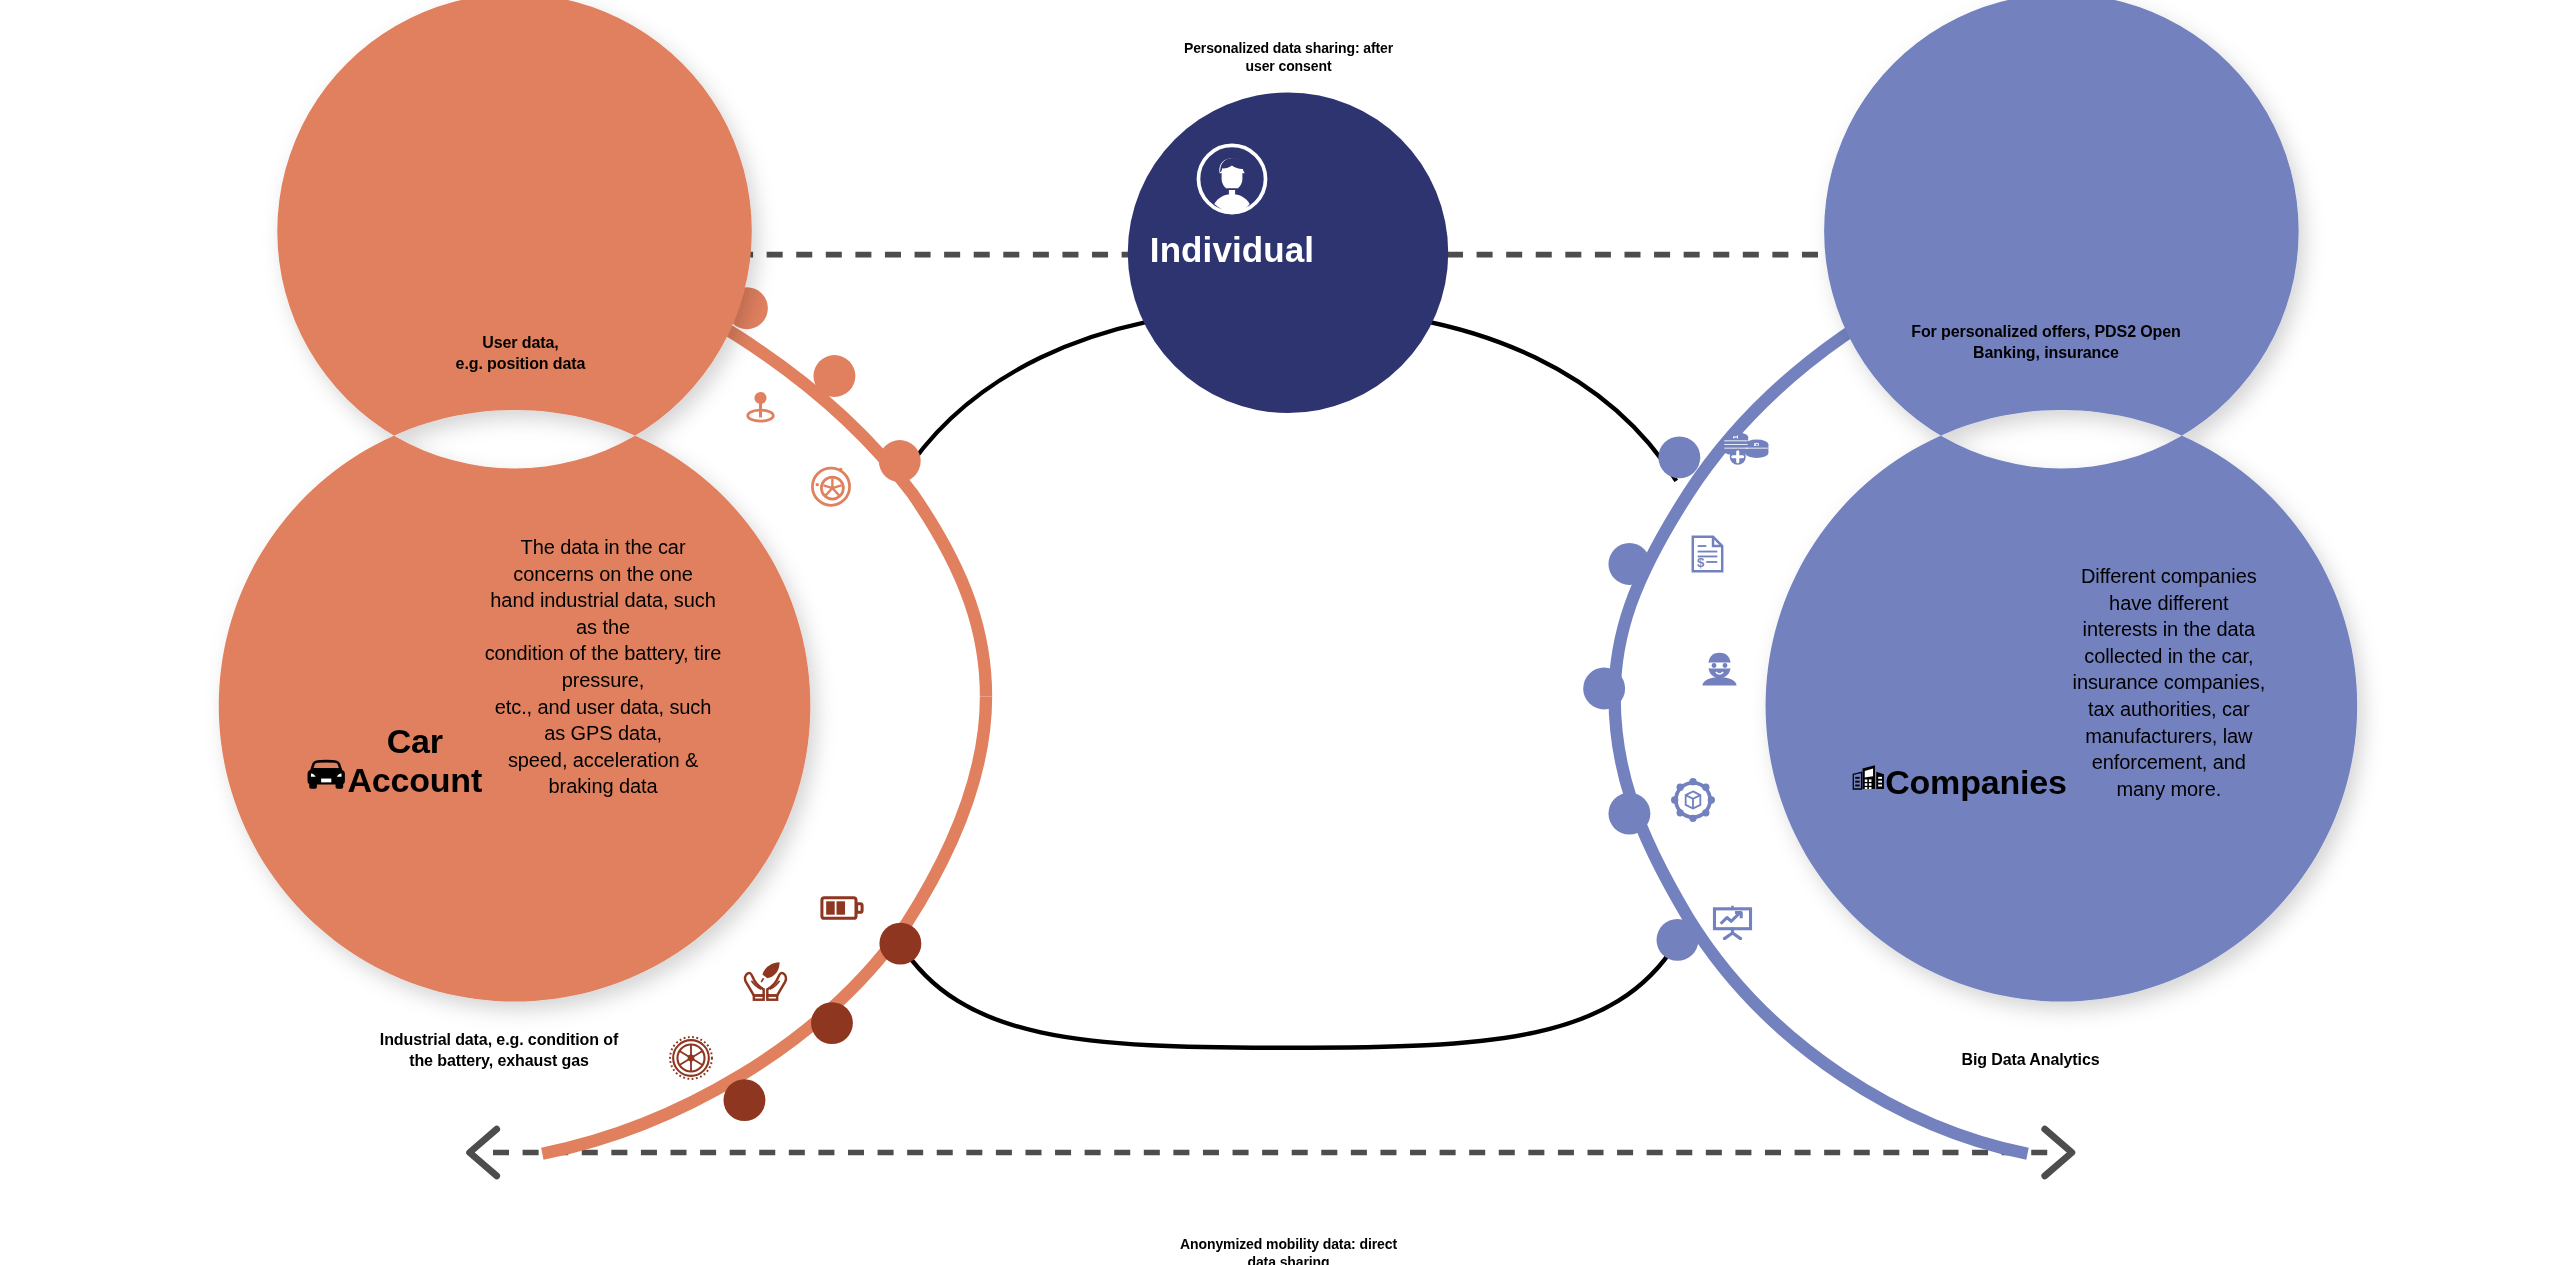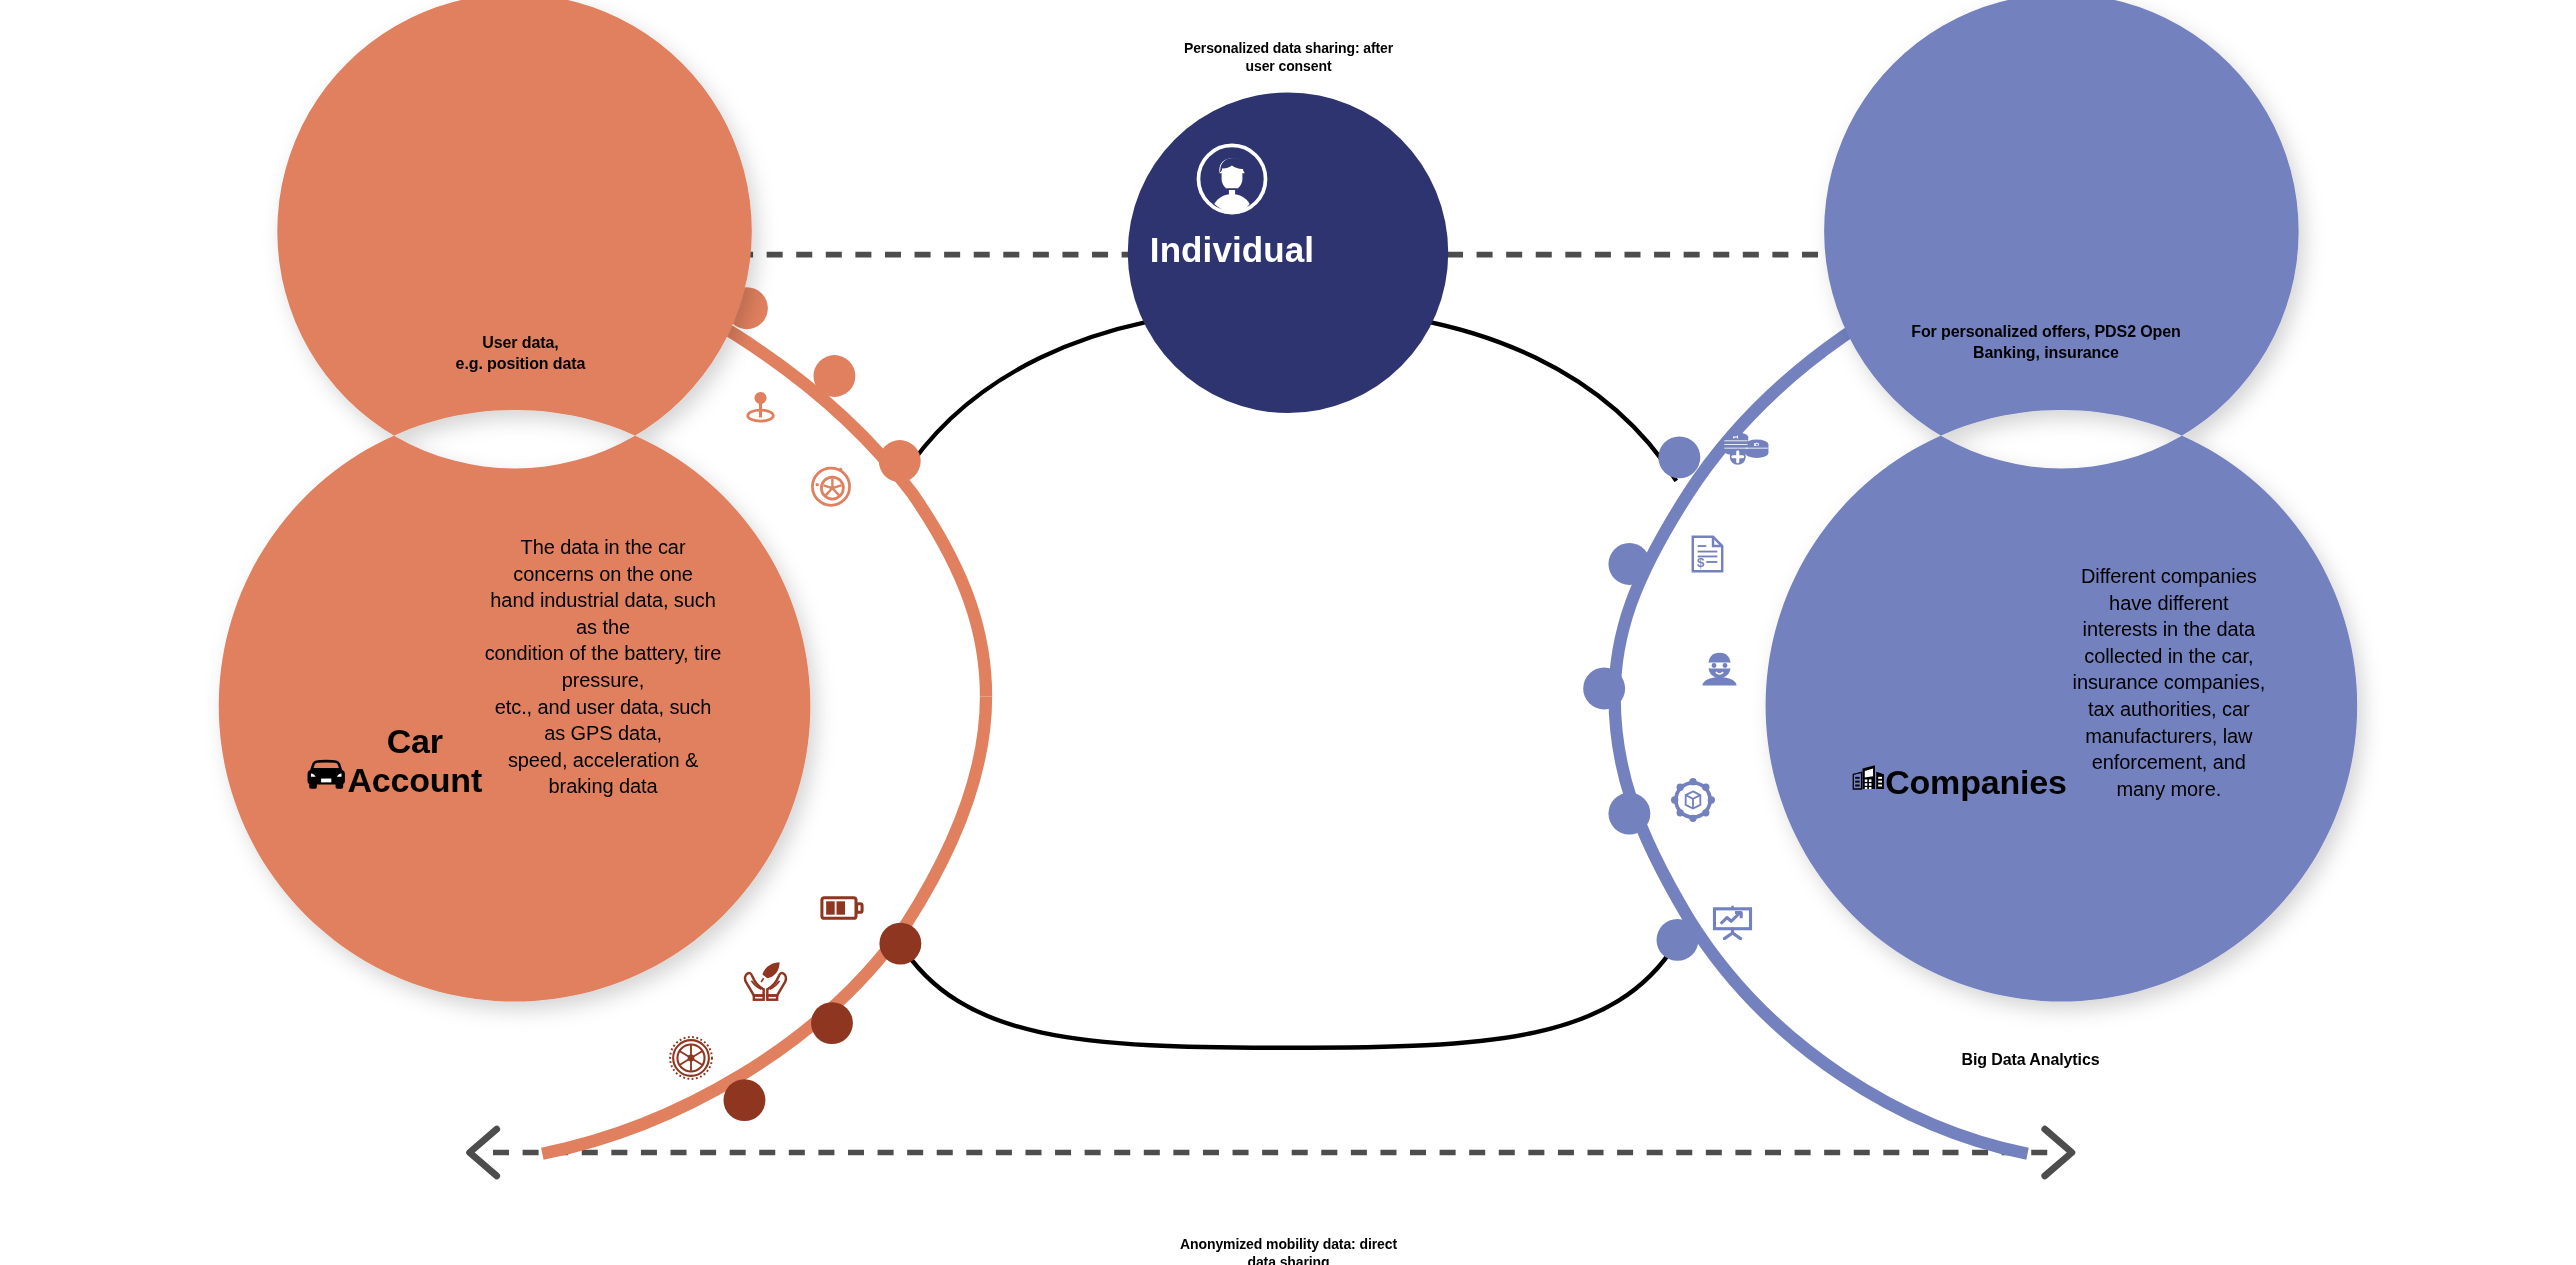--- a/index.html
+++ b/index.html
@@ -303,20 +303,24 @@
   <div class="lbl lbl-top" style="left:1085px;top:1200px;width:407px;">
     <div>Anonymized mobility data: direct</div>
     <div>data sharing</div>
   </div>
 
   <div class="lbl lbl-side" style="left:348px;top:333px;width:345px;">
     <div>User data,</div>
     <div>e.g. position data</div>
   </div>
 
+  <div class="lbl lbl-side" style="left:308px;top:1030px;width:382px;">
+    <div>Industrial data, e.g. condition of</div>
+    <div>the battery, exhaust gas</div>
+  </div>
 
   <div class="lbl lbl-side" style="left:1855px;top:322px;width:382px;">
     <div>For personalized offers, PDS2 Open</div>
     <div>Banking, insurance</div>
   </div>
 
   <div class="lbl lbl-side" style="left:1901px;top:1050px;width:259px;">Big Data Analytics</div>
 
 </div>
 

